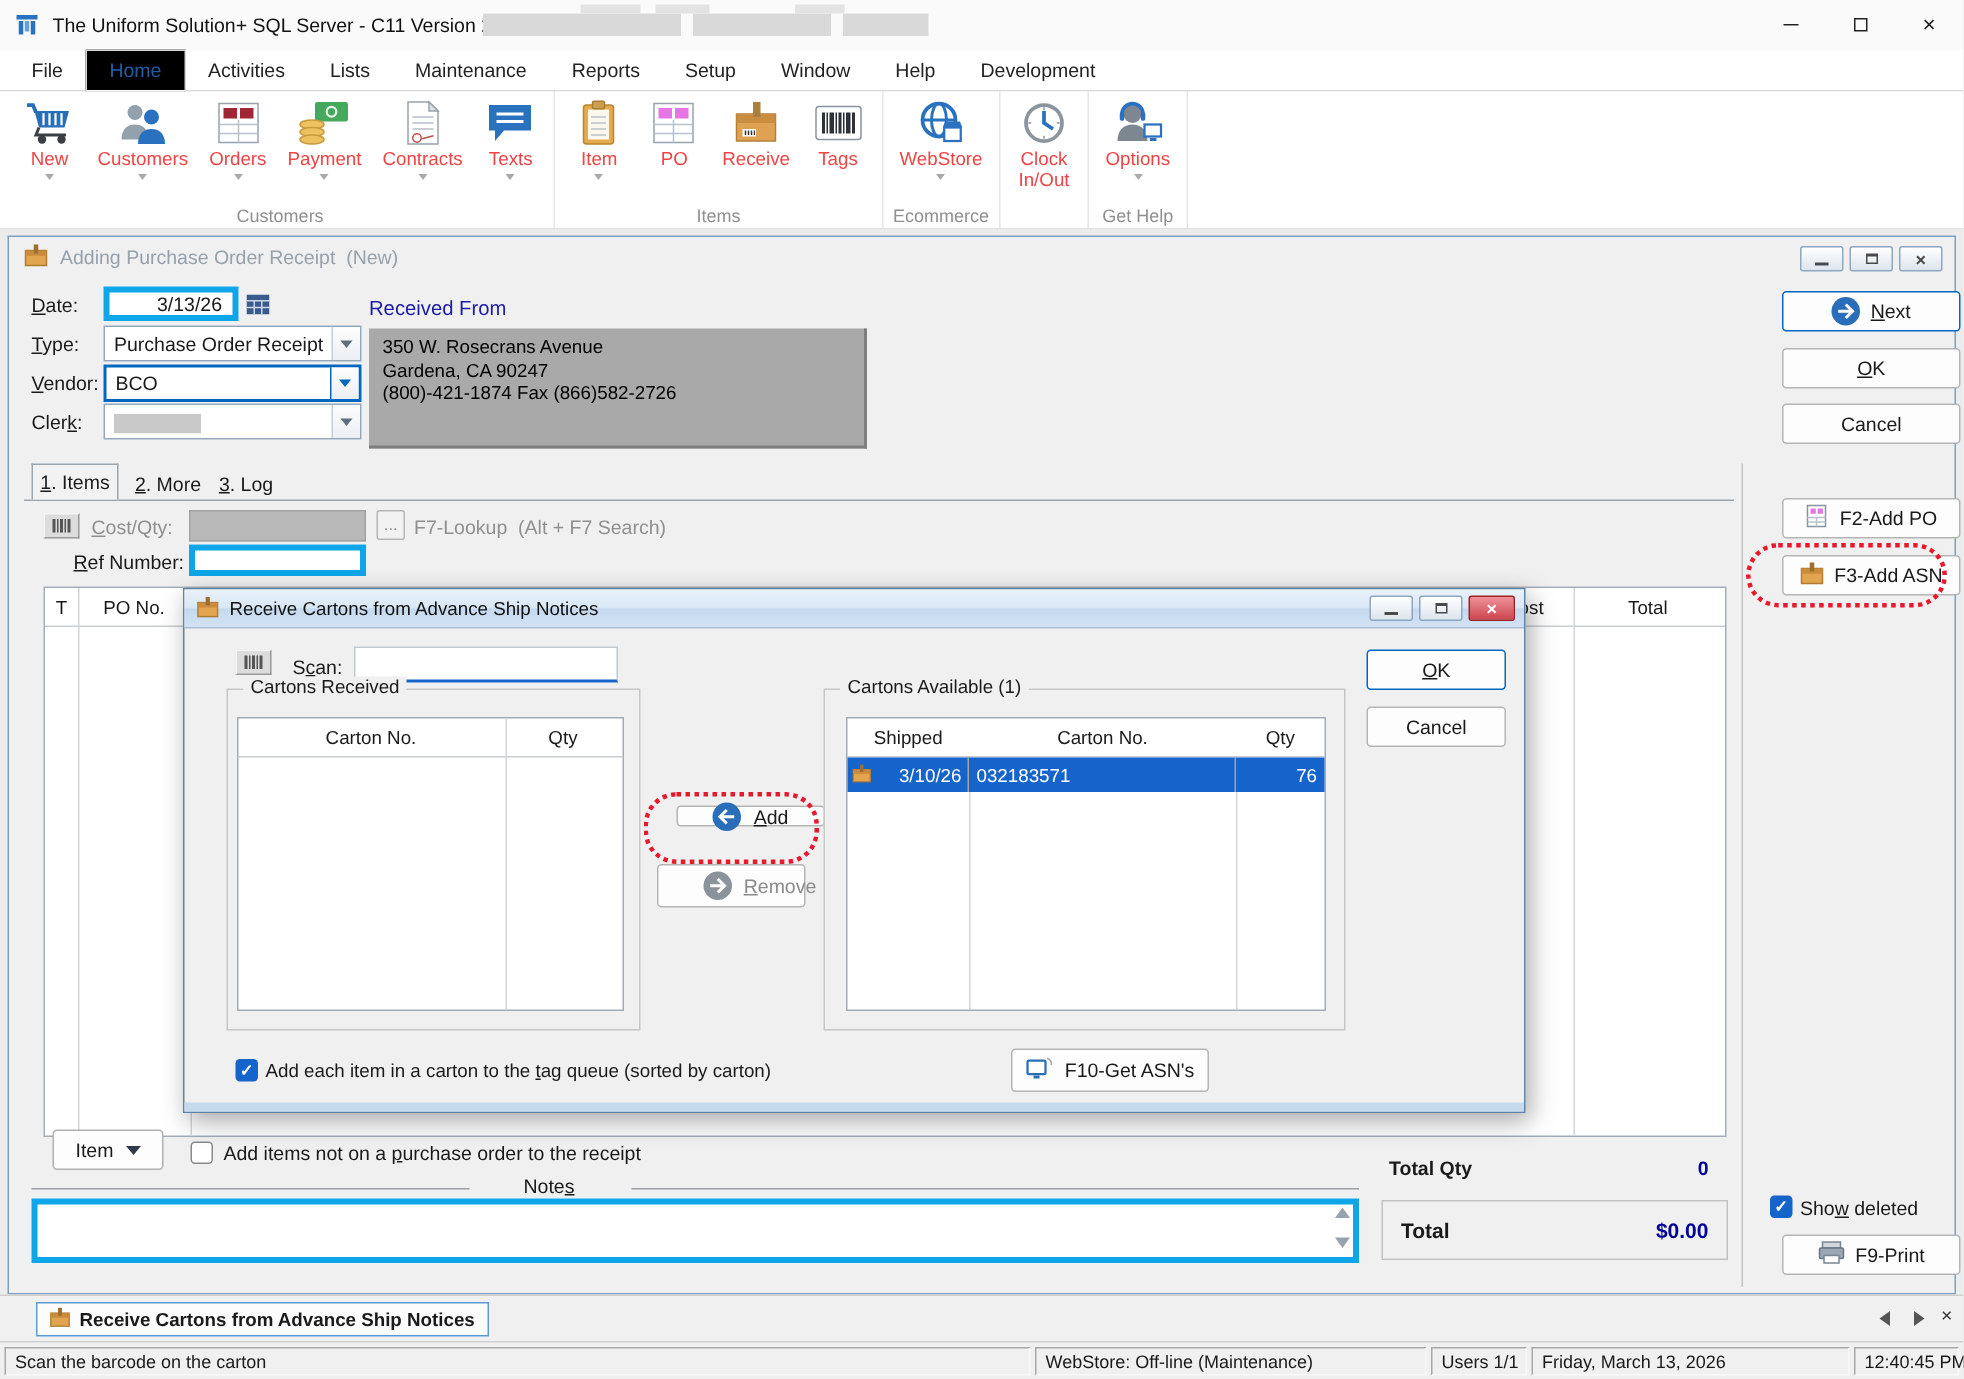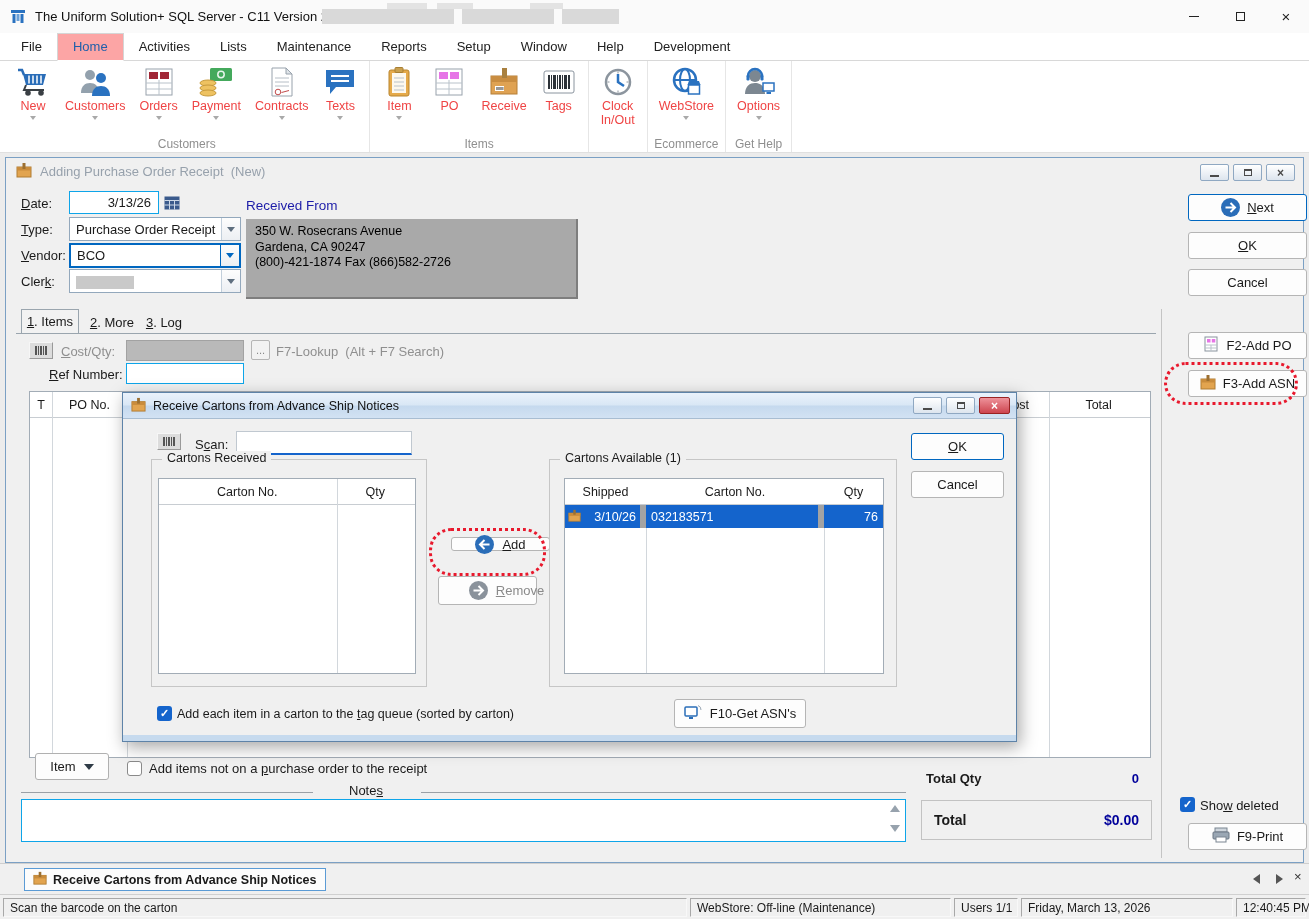--- a/index.html
+++ b/index.html
@@ -20,21 +20,21 @@
   .redact.lt { background:#e3e3e3; }
   #wctrls { position:absolute; right:0; top:0; height:33px; display:flex; }
   .wbtn { width:46px; height:33px; display:flex; align-items:center; justify-content:center; }
   .wbtn .minbar { width:10px; height:1px; background:#222; }
   .wbtn .maxbox { width:9px; height:9px; border:1px solid #222; }
   .wbtn.close { font-size:15px; color:#222; }
 
   
   #menubar { left:0; top:33px; width:1309px; height:28px; background:#fff; border-bottom:1px solid #d8d8d8; display:flex; align-items:flex-end; padding-left:6px; }
   .mi { padding:5px 15px 6px; font-size:13px; color:#222; }
-  .mi.active { color:#1f5faa; background:#fca5a5; border:1px solid #d5d5d5; border-bottom:1px solid #fff; margin-bottom:-1px; }
+  .mi.active { color:#1f5faa; background:#000000; border:1px solid #d5d5d5; border-bottom:1px solid #fff; margin-bottom:-1px; }
 
   
   #ribbon { left:0; top:61px; width:1309px; height:92px; background:#fff; display:flex; align-items:stretch; padding-left:4px; border-bottom:1px solid #e0e0e0; }
   .rgroup { position:relative; display:flex; align-items:flex-start; padding:1px 4px 15px; border-right:1px solid #e6e6e6; }
   .rgroup .glabel { position:absolute; left:0; right:0; bottom:1px; text-align:center; font-size:12px; color:#8f8f8f; }
   .rbtn { display:flex; flex-direction:column; align-items:center; padding:3px 7px 0; }
   .rbtn .ric { height:34px; display:flex; align-items:center; }
   .rbtn .rlabel { font-size:12.5px; color:#ef4444; line-height:14px; white-space:pre-line; text-align:center; }
   .rarrow { margin-top:3px; width:0; height:0; border-left:3.5px solid transparent; border-right:3.5px solid transparent; border-top:4px solid #a9a9a9; }
   .noarrow { margin-top:3px; height:4px; }
@@ -44,21 +44,21 @@
   #doc-title { position:absolute; left:0; top:0; right:0; height:27px; display:flex; align-items:center; padding-left:10px; }
   #doc-title .dt-text { margin-left:8px; color:#97a1ac; font-size:13px; white-space:pre; }
   .mdibtns { position:absolute; display:flex; gap:4px; }
   .mdibtn { width:29px; height:17px; border:1px solid #8fa8c2; border-radius:2px; background:linear-gradient(#ffffff,#dde5ee); display:flex; align-items:center; justify-content:center; }
   .mdibtn .minbar { width:9px; height:2px; background:#4a4a4a; margin-top:6px; }
   .mdibtn .restbox { width:8px; height:7px; border:1px solid #4a4a4a; border-top:2px solid #4a4a4a; }
   .mdibtn.xgray { color:#4a4a4a; font-size:12px; font-weight:bold; }
   .mdibtn.xred { background:linear-gradient(#ee929a,#cd454f); border-color:#922; color:#fff; font-size:12px; font-weight:bold; }
 
   .flabel { position:absolute; font-size:13px; }
-  .field { position:absolute; background:#fff; border:1px solid #0ea5e9; display:flex; align-items:center; font-size:13px; }
+  .field { position:absolute; background:#fff; border:4px solid #0ea5e9; display:flex; align-items:center; font-size:13px; }
   .combo { position:absolute; background:#fff; border:1px solid #93a8bc; display:flex; align-items:center; font-size:13px; }
   .combo .cval { flex:1; padding-left:6px; white-space:nowrap; overflow:hidden; }
   .combo .abox { width:19px; align-self:stretch; border-left:1px solid #c2cfdb; background:linear-gradient(#fdfdfd,#eceff3); display:flex; align-items:center; justify-content:center; }
   .chv { width:0; height:0; border-left:4px solid transparent; border-right:4px solid transparent; border-top:5px solid #5f6f7f; }
   .combo.focus { border:2px solid #0067c0; }
   .combo.focus .abox { border-left:1px solid #0067c0; }
   .combo.focus .chv { border-top-color:#0067c0; }
 
   #recvfrom-label { color:#1c1ca8; font-size:13.5px; }
   #addrbox { position:absolute; background:#a9a9a9; border-right:2px solid #7e7e7e; border-bottom:2px solid #7e7e7e; padding:5px 9px; font-size:12.5px; line-height:15.5px; color:#000; }
@@ -96,21 +96,21 @@
   #dialog { left:122px; top:392px; width:895px; height:350px; background:#f0f0f0; border:1px solid #5e83a8; box-shadow:3px 5px 16px rgba(0,0,0,.35); z-index:30; }
   #dlg-title { position:absolute; left:0; top:0; right:0; height:26px; background:linear-gradient(180deg,#eaf2fb 0%,#d9e7f5 48%,#c5d9ee 52%,#d2e2f3 100%); border-bottom:1px solid #a8bdd2; display:flex; align-items:center; padding-left:8px; }
   #dlg-title .dt-text { margin-left:7px; font-size:12.5px; color:#111; }
   #dlg-strip { position:absolute; left:0; right:0; bottom:0; height:6px; background:#c6daee; }
   .grp { position:absolute; border:1px solid #c6c6c6; background:#f0f0f0; }
   .grp .glab { position:absolute; top:-9px; left:10px; background:#f0f0f0; padding:0 5px; font-size:12.5px; }
   .dlg-btn { position:absolute; background:#fdfdfd; border:1px solid #b5b5b5; border-radius:3px; display:flex; align-items:center; justify-content:center; gap:8px; font-size:13px; }
   .dlg-btn.blue { border:1px solid #0067c0; }
   .dlg-btn.disabled { color:#8a8a8a; }
   .drow { display:flex; height:23px; align-items:center; background:#1464cc; color:#fff; font-size:12.5px; }
-  .drow .dc { height:100%; display:flex; align-items:center; border-right:6px solid #a3a3a3; }
+  .drow .dc { height:100%; display:flex; align-items:center; border-right:1px solid #a3a3a3; }
   #scan-input { position:absolute; background:#fff; border:1px solid #c0c8d0; border-bottom:2px solid #1464cc; }
 
   
   #tabsrow { left:0; top:863px; width:1309px; height:31px; background:#f0f0f0; border-top:1px solid #cfcfcf; }
   #wtab { position:absolute; left:24px; top:4px; height:23px; display:flex; align-items:center; gap:6px; background:#fcfcfc; border:1px solid #5b9bd5; padding:0 8px; font-weight:bold; font-size:12.5px; }
   .navtri { position:absolute; width:0; height:0; top:10px; }
   .navtri.left { border-top:5px solid transparent; border-bottom:5px solid transparent; border-right:7px solid #555; }
   .navtri.right { border-top:5px solid transparent; border-bottom:5px solid transparent; border-left:7px solid #555; }
   #nav-close { position:absolute; top:5px; font-size:13px; color:#333; }
 
@@ -332,52 +332,52 @@
       <span class="rlabel">Tags</span>
       <span class="noarrow"></span>
     </div>
     <span class="glabel">Items</span>
   </div>
 
   <div class="rgroup">
     <div class="rbtn">
       <span class="ric">
           <svg viewBox="0 0 36 32" width="36" height="32">
+            <circle cx="17" cy="14" r="11" fill="none" stroke="#2a72c0" stroke-width="2.5"></circle>
+            <ellipse cx="17" cy="14" rx="5" ry="11" fill="none" stroke="#2a72c0" stroke-width="2"></ellipse>
+            <line x1="6" y1="14" x2="28" y2="14" stroke="#2a72c0" stroke-width="2"></line>
+            <path d="M19.5 19h13l-1.5-4h-10z" fill="#2a72c0"></path>
+            <rect x="20.5" y="19" width="11" height="9" fill="#fff" stroke="#2a72c0" stroke-width="1.5"></rect>
+          </svg>
+        </span>
+      <span class="rlabel">WebStore</span>
+      <span class="rarrow"></span>
+    </div>
+    <span class="glabel">Ecommerce</span>
+  </div>
+
+  <div class="rgroup">
+    <div class="rbtn">
+      <span class="ric">
+          <svg viewBox="0 0 36 32" width="36" height="32">
             <circle cx="18" cy="16" r="12" fill="#fff" stroke="#8c959e" stroke-width="2.5"></circle>
             <path d="M18 8v8l6 4" stroke="#2a72c0" stroke-width="2.5" fill="none"></path>
             <g stroke="#8c959e">
               <line x1="18" y1="5.5" x2="18" y2="7.5"></line>
               <line x1="18" y1="24.5" x2="18" y2="26.5"></line>
               <line x1="7.5" y1="16" x2="9.5" y2="16"></line>
               <line x1="26.5" y1="16" x2="28.5" y2="16"></line>
             </g>
           </svg>
         </span>
       <span class="rlabel">Clock
 In/Out</span>
       <span class="noarrow"></span>
     </div>
     <span class="glabel"></span>
-  </div>
-
-  <div class="rgroup">
-    <div class="rbtn">
-      <span class="ric">
-          <svg viewBox="0 0 36 32" width="36" height="32">
-            <circle cx="17" cy="14" r="11" fill="none" stroke="#2a72c0" stroke-width="2.5"></circle>
-            <ellipse cx="17" cy="14" rx="5" ry="11" fill="none" stroke="#2a72c0" stroke-width="2"></ellipse>
-            <line x1="6" y1="14" x2="28" y2="14" stroke="#2a72c0" stroke-width="2"></line>
-            <path d="M19.5 19h13l-1.5-4h-10z" fill="#2a72c0"></path>
-            <rect x="20.5" y="19" width="11" height="9" fill="#fff" stroke="#2a72c0" stroke-width="1.5"></rect>
-          </svg>
-        </span>
-      <span class="rlabel">WebStore</span>
-      <span class="rarrow"></span>
-    </div>
-    <span class="glabel">Ecommerce</span>
   </div>
 
   <div class="rgroup">
     <div class="rbtn">
       <span class="ric">
           <svg viewBox="0 0 36 32" width="36" height="32">
             <circle cx="14" cy="10" r="6" fill="#7c8791"></circle>
             <path d="M4 28c0-8 5-11 10-11s10 3 10 11z" fill="#7c8791"></path>
             <path d="M7 10a7 7 0 0 1 14 0" fill="none" stroke="#2a72c0" stroke-width="2.5"></path>
             <rect x="5.5" y="9" width="3" height="5.5" rx="1.2" fill="#2a72c0"></rect>

